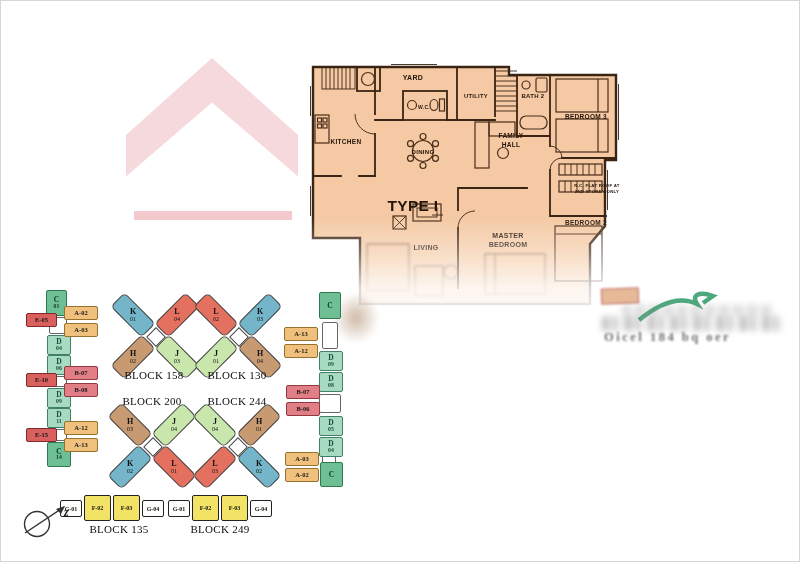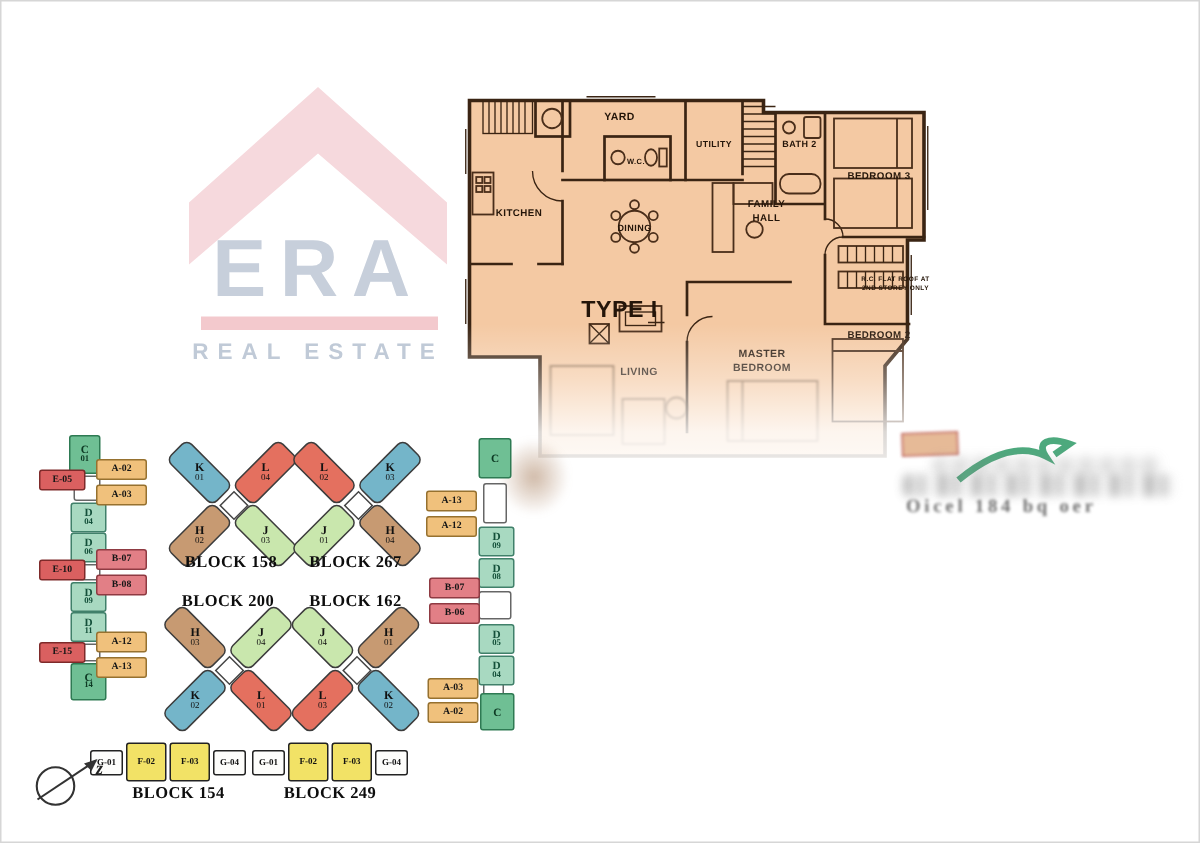--- a/index.html
+++ b/index.html
@@ -45,21 +45,21 @@
     font-family:"Liberation Serif",serif;color:#111;}
   .wl{font-weight:bold;font-size:8px;} .wn{font-size:6px;}
   .tl{left:1px;top:7px;transform:rotate(45deg);}   .tl .wtxt{transform:rotate(-45deg);}
   .tr{left:45px;top:7px;transform:rotate(-45deg);} .tr .wtxt{transform:rotate(45deg);}
   .bl{left:1px;top:49px;transform:rotate(-45deg);} .bl .wtxt{transform:rotate(45deg);}
   .br{left:45px;top:49px;transform:rotate(45deg);} .br .wtxt{transform:rotate(-45deg);}
   .wK{background:#74b5c9;} .wL{background:#e4705f;} .wH{background:#c79a72;} .wJ{background:#c9e7ad;}
   .xcore{position:absolute;left:39px;top:32px;width:12px;height:12px;background:#fff;
     border:1.5px solid #444;transform:rotate(45deg);}
 
-  .blocklabel{position:absolute;font-family:"Liberation Serif",serif;font-weight:bold;
+  .blocklabel{position:absolute;font-family:"Liberation Serif",serif;font-weight:normal;
     font-size:11px;color:#0d0d0d;text-align:center;letter-spacing:.3px;}
 
   .rowblock{position:absolute;width:104px;height:27px;}
   .runit{position:absolute;border:1.5px solid #222;display:flex;align-items:center;
     justify-content:center;box-sizing:border-box;border-radius:2px;
     font-family:"Liberation Serif",serif;font-weight:bold;font-size:6px;color:#111;}
   .uF{background:#f2e266;} .uG{background:#fdfdfb;}
 
   
   .smudge{position:absolute;left:598px;top:286px;width:195px;height:64px;}
@@ -83,23 +83,21 @@
 
   .compass{position:absolute;left:20px;top:497px;width:54px;height:48px;}
 </style>
 </head>
 <body>
 
 <div class="page">
 
   <div class="era">
     <div class="era-roof"></div>
-    <div class="era-brand">ERA</div>
     <div class="era-bar"></div>
-    <div class="era-tagline">REAL ESTATE</div>
   </div>
 
   <svg class="floorplan" viewBox="0 0 328 275">
     <defs>
       <linearGradient id="fg" x1="0" y1="0" x2="0" y2="1">
         <stop offset="0" stop-color="#ffffff" stop-opacity="0"></stop>
         <stop offset="0.3" stop-color="#ffffff" stop-opacity="0.35"></stop>
         <stop offset="0.6" stop-color="#ffffff" stop-opacity="0.82"></stop>
         <stop offset="1" stop-color="#ffffff" stop-opacity="1"></stop>
       </linearGradient>
@@ -371,21 +369,21 @@
         </span>
       </div>
     <div class="wing br wH">
         <span class="wtxt">
           <span class="wl">H</span>
           <span class="wn">04</span>
         </span>
       </div>
     <div class="xcore"></div>
   </div>
-  <div class="blocklabel" style="left:189px;top:369px;width:96px">BLOCK 267</div>
+  <div class="blocklabel" style="left:189px;top:369px;width:96px">BLOCK 130</div>
 
   <div class="blocklabel" style="left:104px;top:395px;width:96px">BLOCK 200</div>
   <div class="xblock" style="left:107px;top:408px">
     <div class="wing tl wH">
         <span class="wtxt">
           <span class="wl">H</span>
           <span class="wn">03</span>
         </span>
       </div>
     <div class="wing tr wJ">
@@ -402,21 +400,21 @@
       </div>
     <div class="wing br wL">
         <span class="wtxt">
           <span class="wl">L</span>
           <span class="wn">01</span>
         </span>
       </div>
     <div class="xcore"></div>
   </div>
 
-  <div class="blocklabel" style="left:189px;top:395px;width:96px">BLOCK 162</div>
+  <div class="blocklabel" style="left:189px;top:395px;width:96px">BLOCK 244</div>
   <div class="xblock" style="left:192px;top:408px">
     <div class="wing tl wJ">
         <span class="wtxt">
           <span class="wl">J</span>
           <span class="wn">04</span>
         </span>
       </div>
     <div class="wing tr wH">
         <span class="wtxt">
           <span class="wl">H</span>
@@ -445,21 +443,21 @@
     <div class="runit uF" style="left:24px;top:0;width:27px;height:26px">
         <span>F-02</span>
       </div>
     <div class="runit uF" style="left:53px;top:0;width:27px;height:26px">
         <span>F-03</span>
       </div>
     <div class="runit uG" style="left:82px;top:5px;width:22px;height:17px">
         <span>G-04</span>
       </div>
   </div>
-  <div class="blocklabel" style="left:77px;top:523px;width:84px">BLOCK 154</div>
+  <div class="blocklabel" style="left:77px;top:523px;width:84px">BLOCK 135</div>
 
   <div class="rowblock" style="left:168px;top:495px">
     <div class="runit uG" style="left:0;top:5px;width:22px;height:17px">
         <span>G-01</span>
       </div>
     <div class="runit uF" style="left:24px;top:0;width:27px;height:26px">
         <span>F-02</span>
       </div>
     <div class="runit uF" style="left:53px;top:0;width:27px;height:26px">
         <span>F-03</span>

